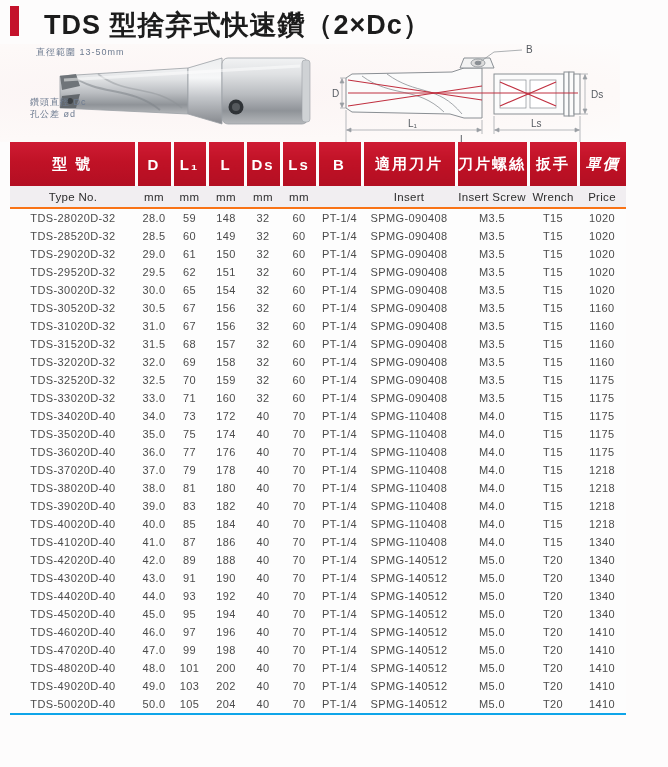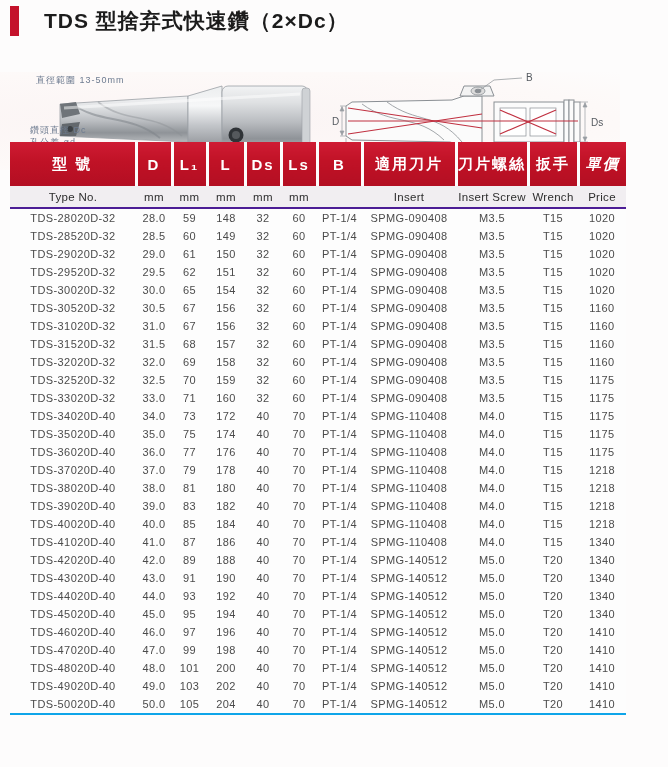--- a/index.html
+++ b/index.html
@@ -17,28 +17,27 @@
   
   .title-row{
     position:absolute;left:0;top:0;width:668px;height:44px;
   }
   .title-accent{
     position:absolute;left:10px;top:6px;width:9px;height:30px;
     background:#c4122b;
   }
   .page-title{
     position:absolute;left:44px;top:7px;
-    font-size:21px;font-weight:bold;color:#1c1c1c;
+    font-size:27px;font-weight:bold;color:#1c1c1c;
     letter-spacing:1px;white-space:nowrap;
   }
   
   .hero{
     position:absolute;left:0;top:44px;width:620px;height:98px;
     background:radial-gradient(ellipse at 30% 50%, #fbf4f4 0%, #fdf9f8 70%, #fdfcfc 100%);
-    margin-top:28px;
   }
   .ann{
     position:absolute;
     font-size:9px;color:#6d7b90;letter-spacing:1px;white-space:nowrap;
   }
   .ann-range{left:36px;top:2px;}
   .ann-block{left:30px;top:52px;line-height:12px;}
   .photo-svg{position:absolute;left:50px;top:8px;}
   .diagram-svg{position:absolute;left:332px;top:-6px;}
   
@@ -56,21 +55,21 @@
     background:linear-gradient(180deg,#cf1b33 0%,#c01226 45%,#b30e22 100%);
     color:#ffffff;font-weight:bold;font-size:15px;
     border-right:3px solid #fdfcfc;
     letter-spacing:2px;
   }
   .hdr-zh th:last-child{border-right:none;font-style:italic;}
   .hdr-en th{
     height:21px;
     background:#f1eef1;
     color:#2e2e2e;font-weight:normal;font-size:11.5px;
-    border-bottom:2px solid #4c1d95;
+    border-bottom:2px solid #f97316;
     letter-spacing:0.3px;
   }
   .spec-table tbody td{
     height:18px;
     font-size:11px;color:#4b4b4b;
     letter-spacing:0.4px;
     background:#fdfdfd;
   }
   .spec-table tbody tr:last-child td{border-bottom:2px solid #0ea5e9;}
 </style>

